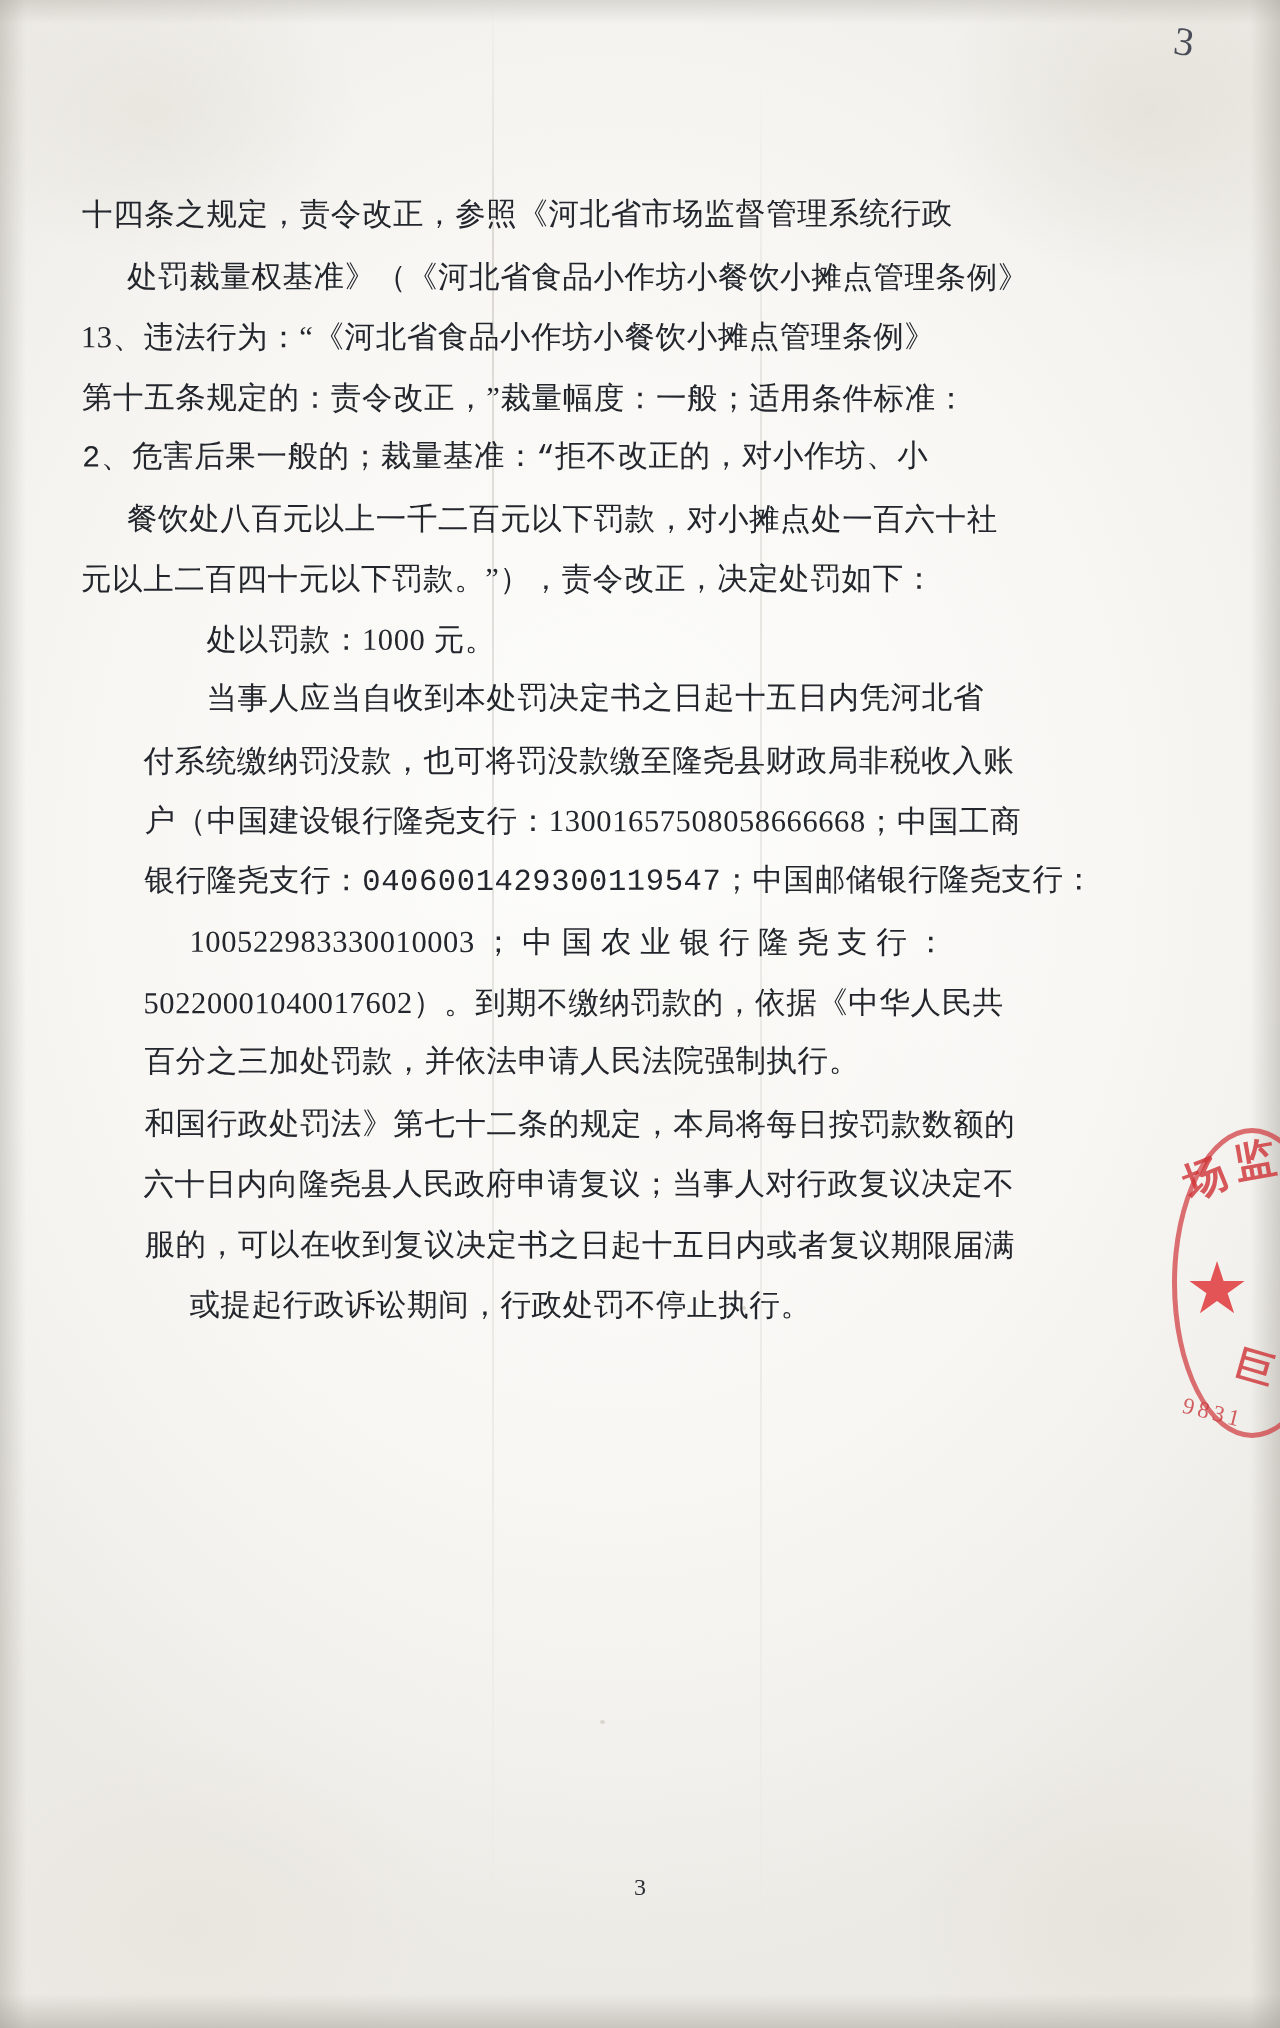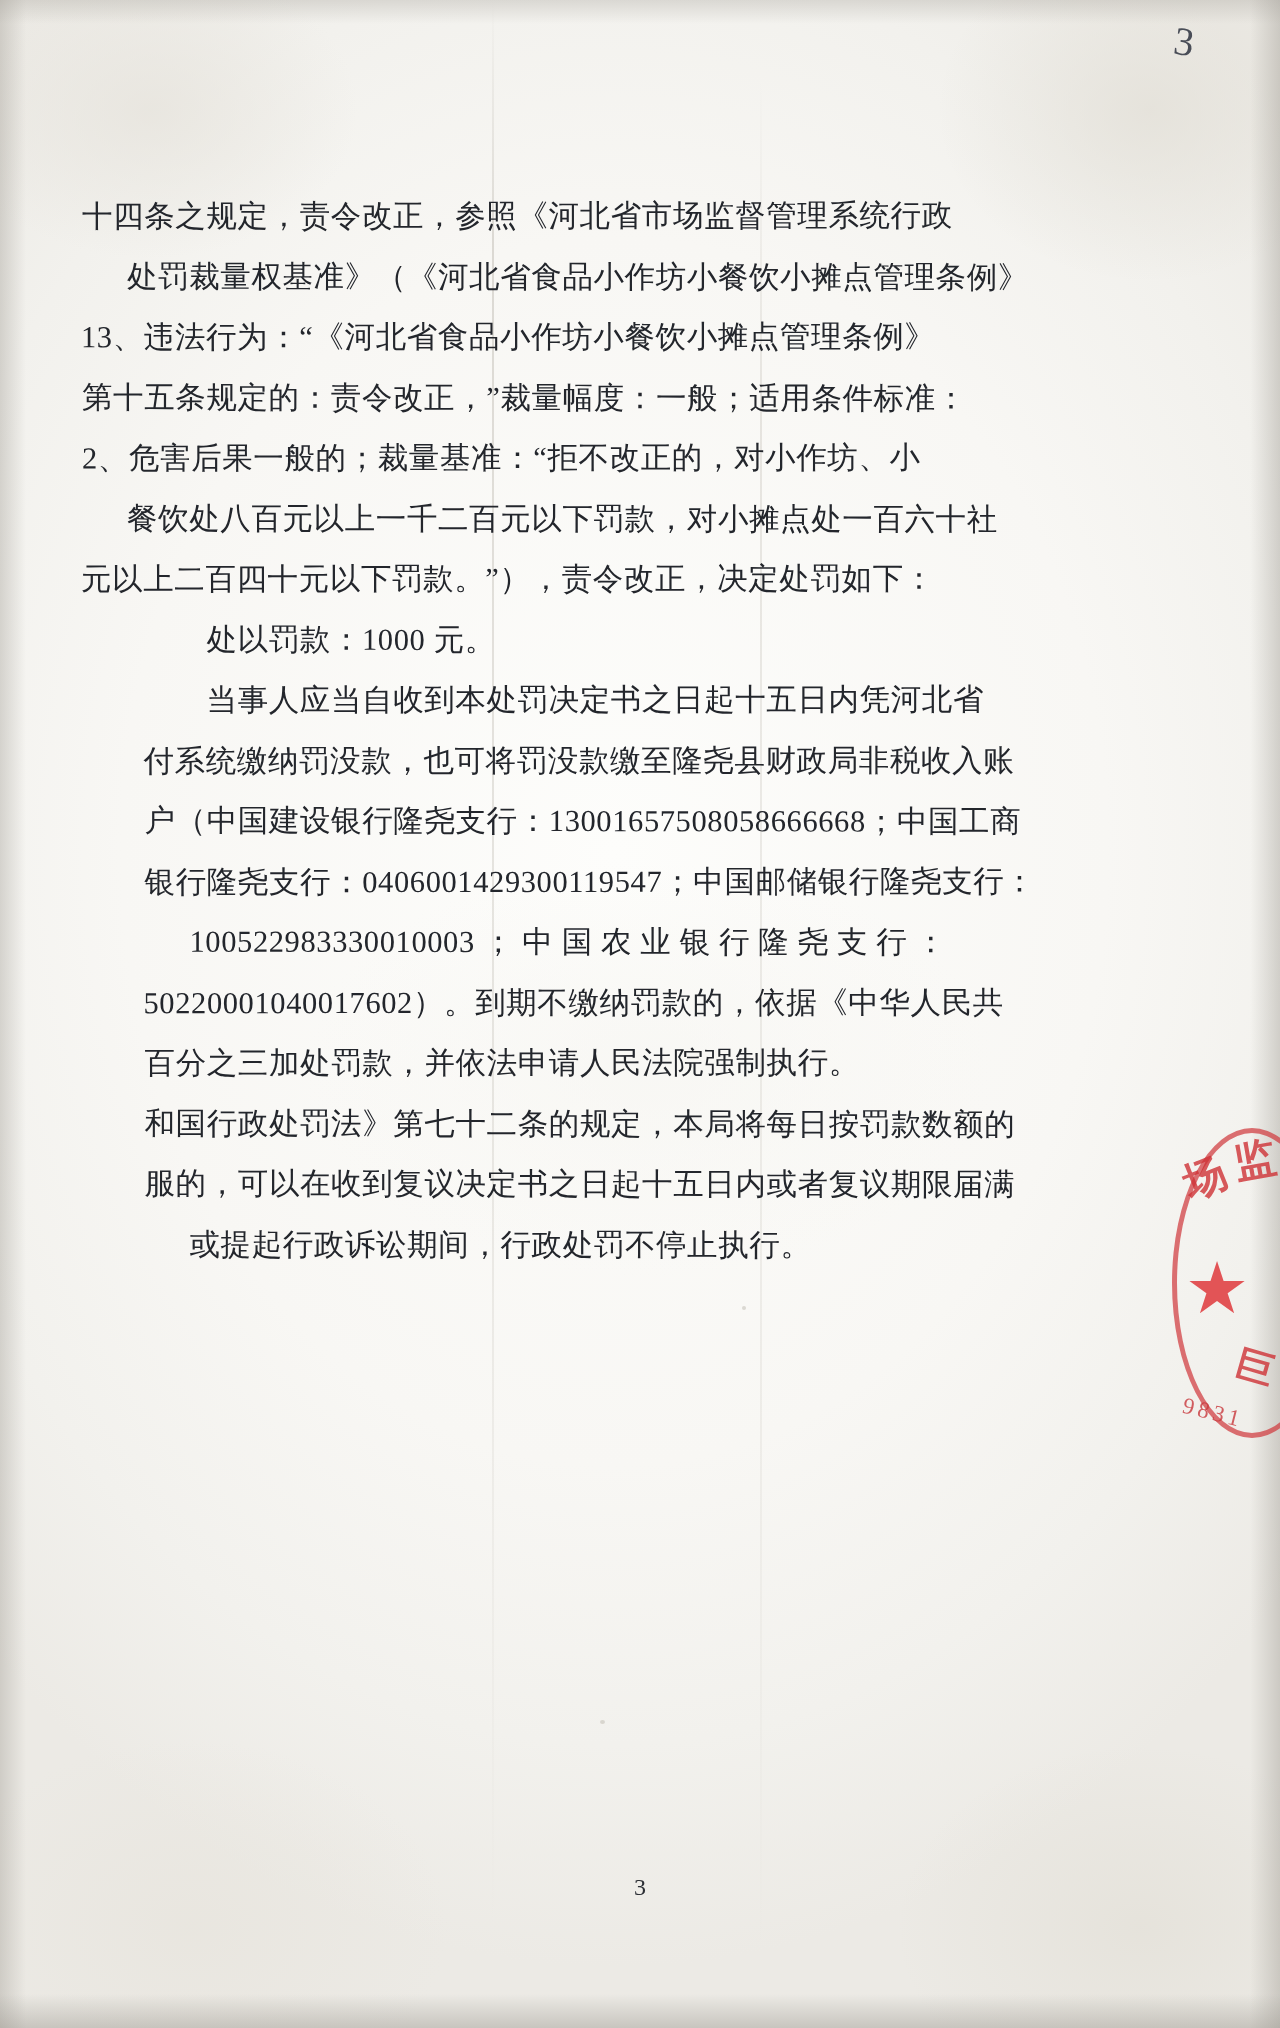--- a/index.html
+++ b/index.html
@@ -70,21 +70,21 @@
   .para.indent{text-indent:2.05em;}
   .line{
     display:block;
     white-space:nowrap;
     height:60.5px;
     line-height:60.5px;
   }
   .ind{padding-left:62px;}
 
   
-  .j1{transform:translateX(0px) rotate(-0.06deg);}
+  .j1{transform:translateX(0px) rotate(-0.06deg);font-family:Liberation Mono, monospace;}
   .j2{transform:translateX(1px) rotate(0.05deg);margin-left:44px;}
   .j3{transform:translateX(-1px) rotate(-0.04deg);}
   .j4{transform:translateX(0px) rotate(0.07deg);}
 
   
   #official-seal{
     position:absolute;
     right:-48px;
     top:1128px;
     width:150px;
@@ -196,20 +196,21 @@
         <span class="line j1 ind">当事人应当自收到本处罚决定书之日起十五日内凭河北省</span>
         <span class="line j3">付系统缴纳罚没款，也可将罚没款缴至隆尧县财政局非税收入账</span>
         <span class="line j4">户（中国建设银行隆尧支行：13001657508058666668；中国工商</span>
         <span class="line j1">银行隆尧支行：0406001429300119547；中国邮储银行隆尧支行：</span>
         <span class="line j2">100522983330010003 ； 中 国 农 业 银 行 隆 尧 支 行 ：</span>
         <span class="line j3">50220001040017602）。到期不缴纳罚款的，依据《中华人民共</span>
         <span class="line j1">百分之三加处罚款，并依法申请人民法院强制执行。</span>
         <span class="line j4">和国行政处罚法》第七十二条的规定，本局将每日按罚款数额的</span>
       </div>
       <div class="para indent">
+        <span class="line j3">六十日内向隆尧县人民政府申请复议；当事人对行政复议决定不</span>
         <span class="line j4">服的，可以在收到复议决定书之日起十五日内或者复议期限届满</span>
         <span class="line j2">或提起行政诉讼期间，行政处罚不停止执行。</span>
       </div>
     </div>
 
   <div id="official-seal">
     <div class="seal-arc"></div>
     <div class="seal-char c1">场</div>
     <div class="seal-char c2">监</div>
     <div class="seal-char c3">巨</div>

